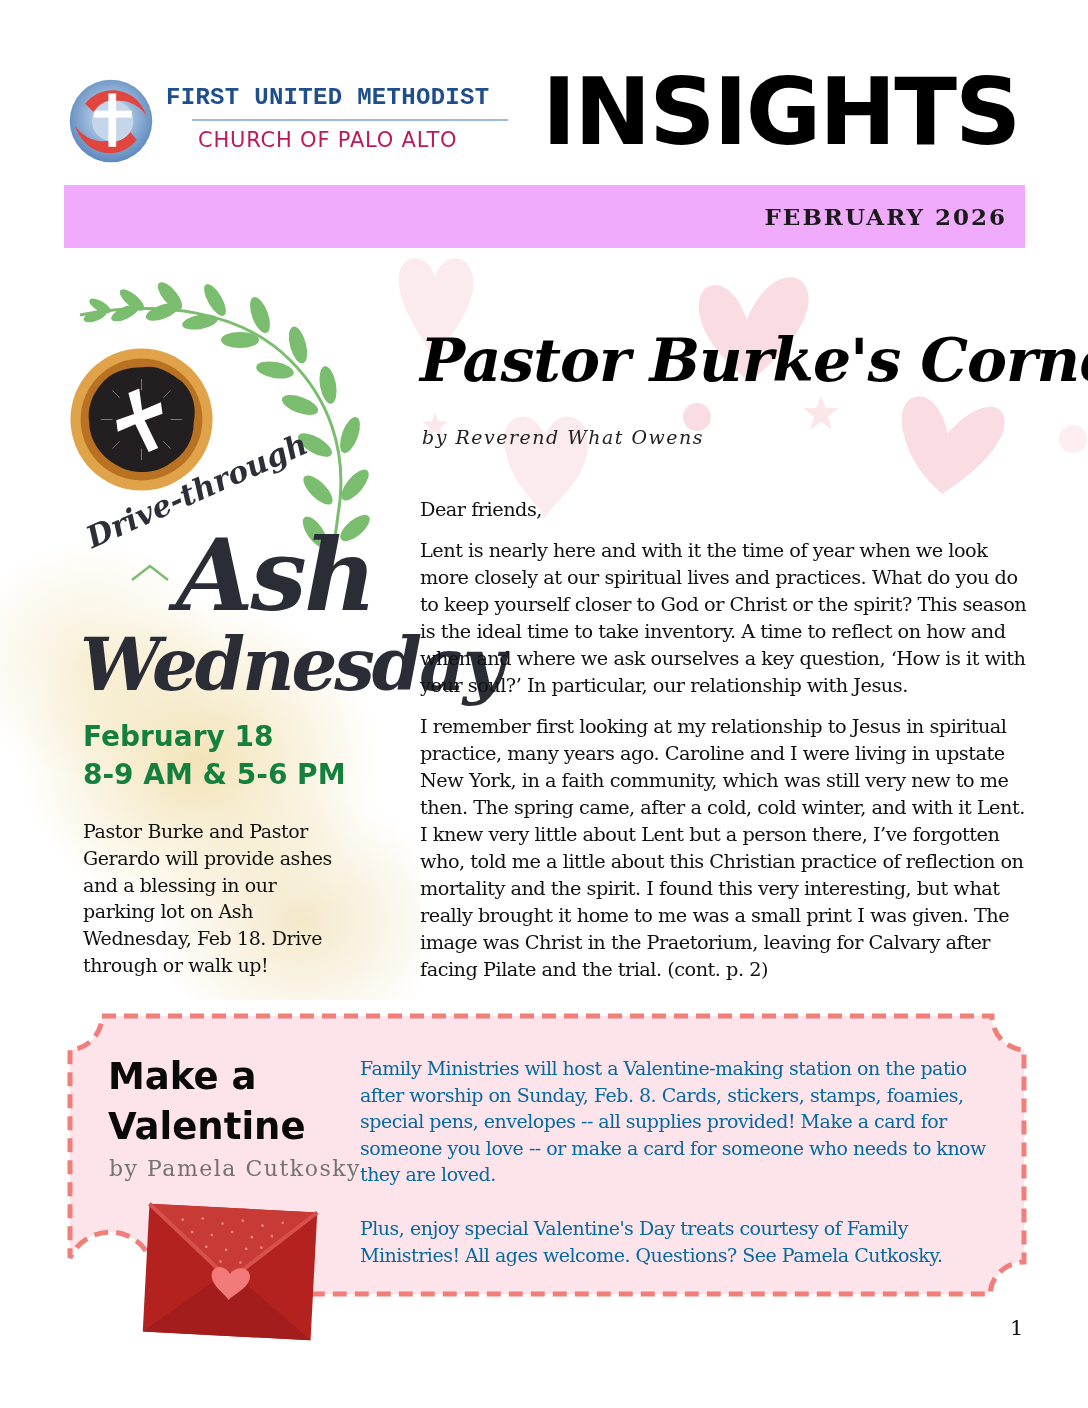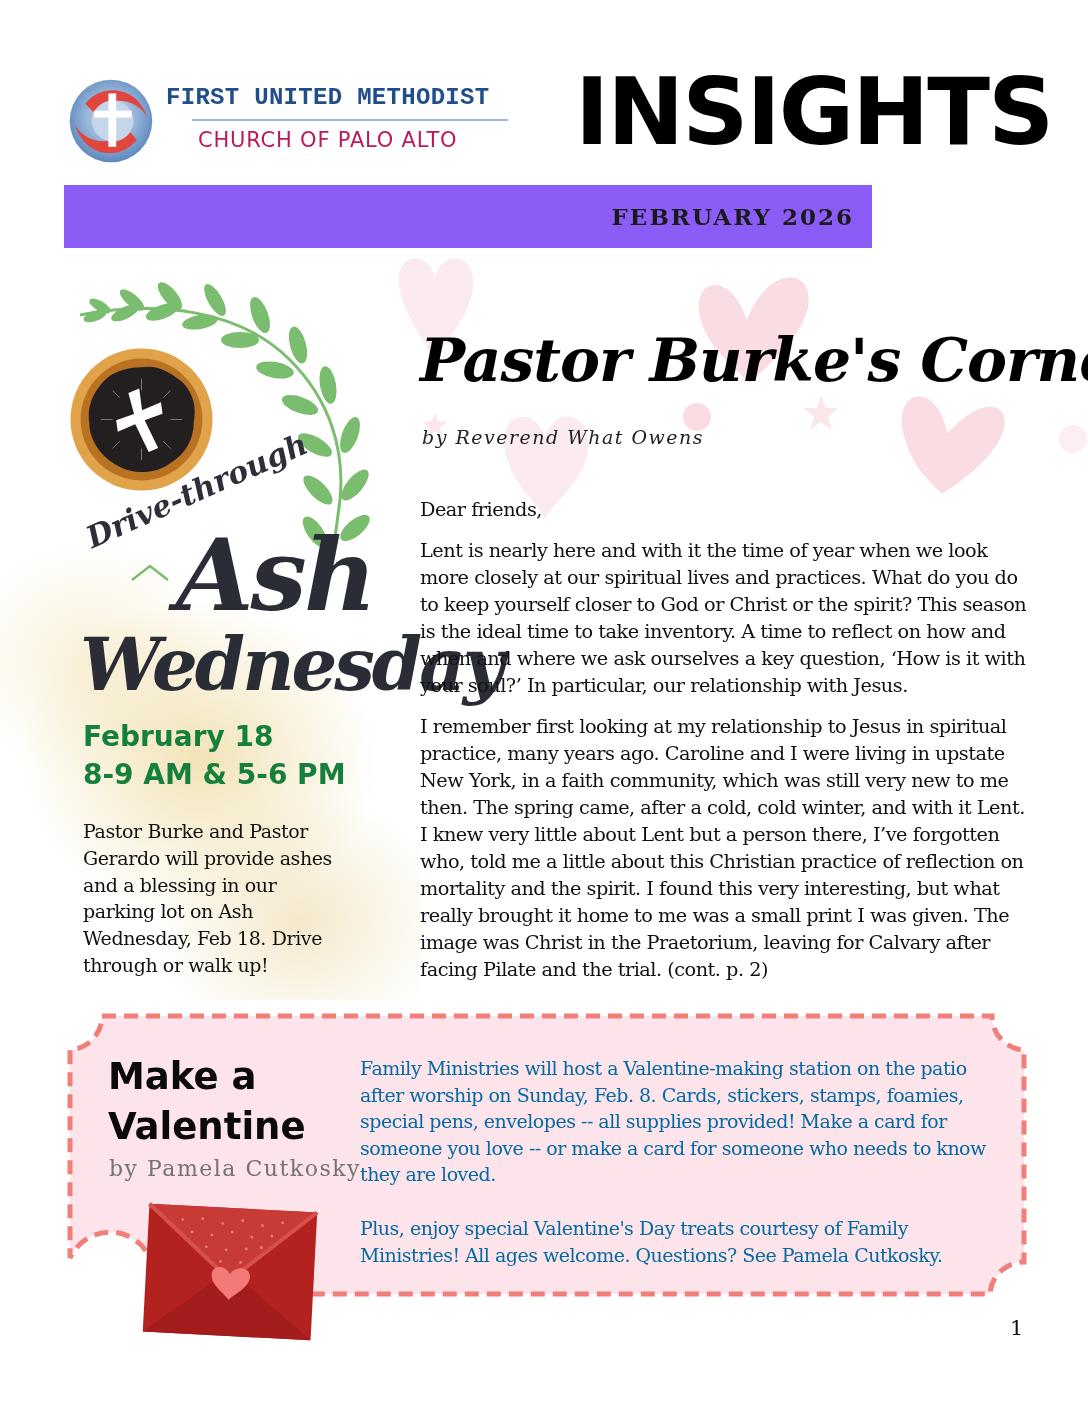--- a/index.html
+++ b/index.html
@@ -17,26 +17,26 @@
     left: 166px; top: 84px; font-family: Liberation Mono, monospace;
     font-weight: bold; font-size: 24px; color: #1f4e8c; letter-spacing: 0.3px;
     white-space: nowrap;
   }
   #logo-rule { left: 192px; top: 119px; width: 316px; height: 2px; background: #9dbad6; }
   #logo-line2 {
     left: 198px; top: 128px; font-family: "DejaVu Sans", sans-serif;
     font-size: 21px; color: #be185d; letter-spacing: 0.8px; white-space: nowrap;
   }
   #masthead {
-    left: 575px; top: 58px; width: 450px; text-align: right;
+    left: 542px; top: 58px; width: 450px; text-align: right;
     font-family: "DejaVu Sans", sans-serif; font-weight: bold;
     font-size: 92px; letter-spacing: -2px; color: #000; line-height: 110px;
   }
   #date-bar {
-    left: 64px; top: 185px; width: 808px; height: 63px; background: #8b5cf6;
+    left: 64px; top: 185px; width: 961px; height: 63px; background: #f0abfc;
   }
   #date-text {
     right: 18px; top: 18px; font-family: "DejaVu Serif", serif; font-weight: bold;
     font-size: 23px; letter-spacing: 2px; color: #1a1a1a;
   }
 
   
   .heart { position: absolute; }
   .dot { position: absolute; border-radius: 50%; background: #f9dde3; }
 

